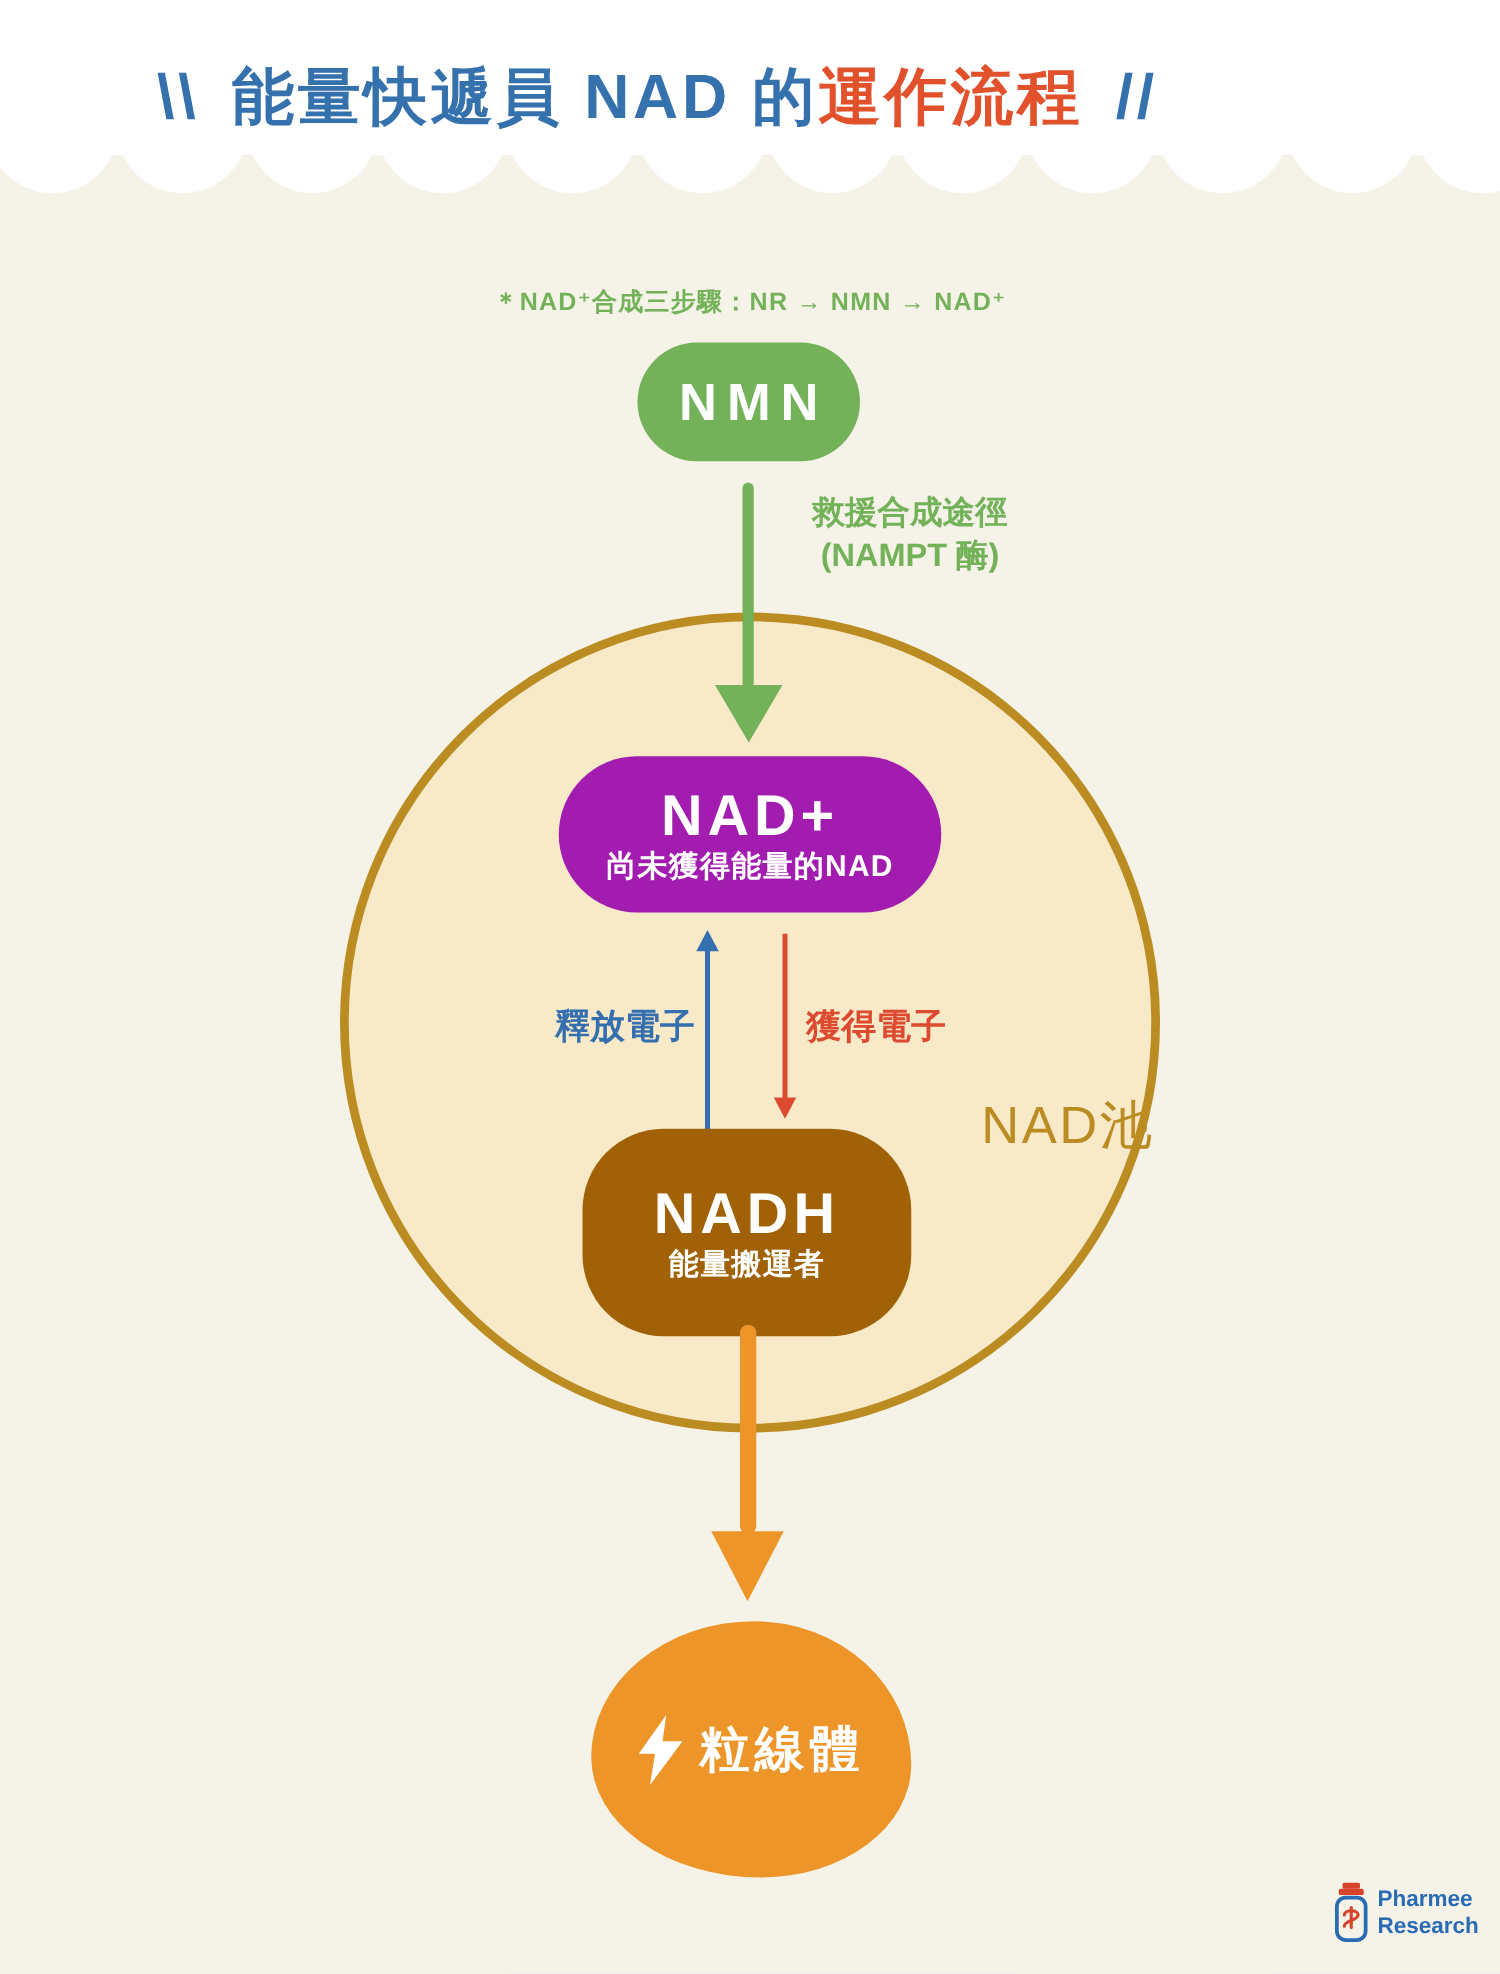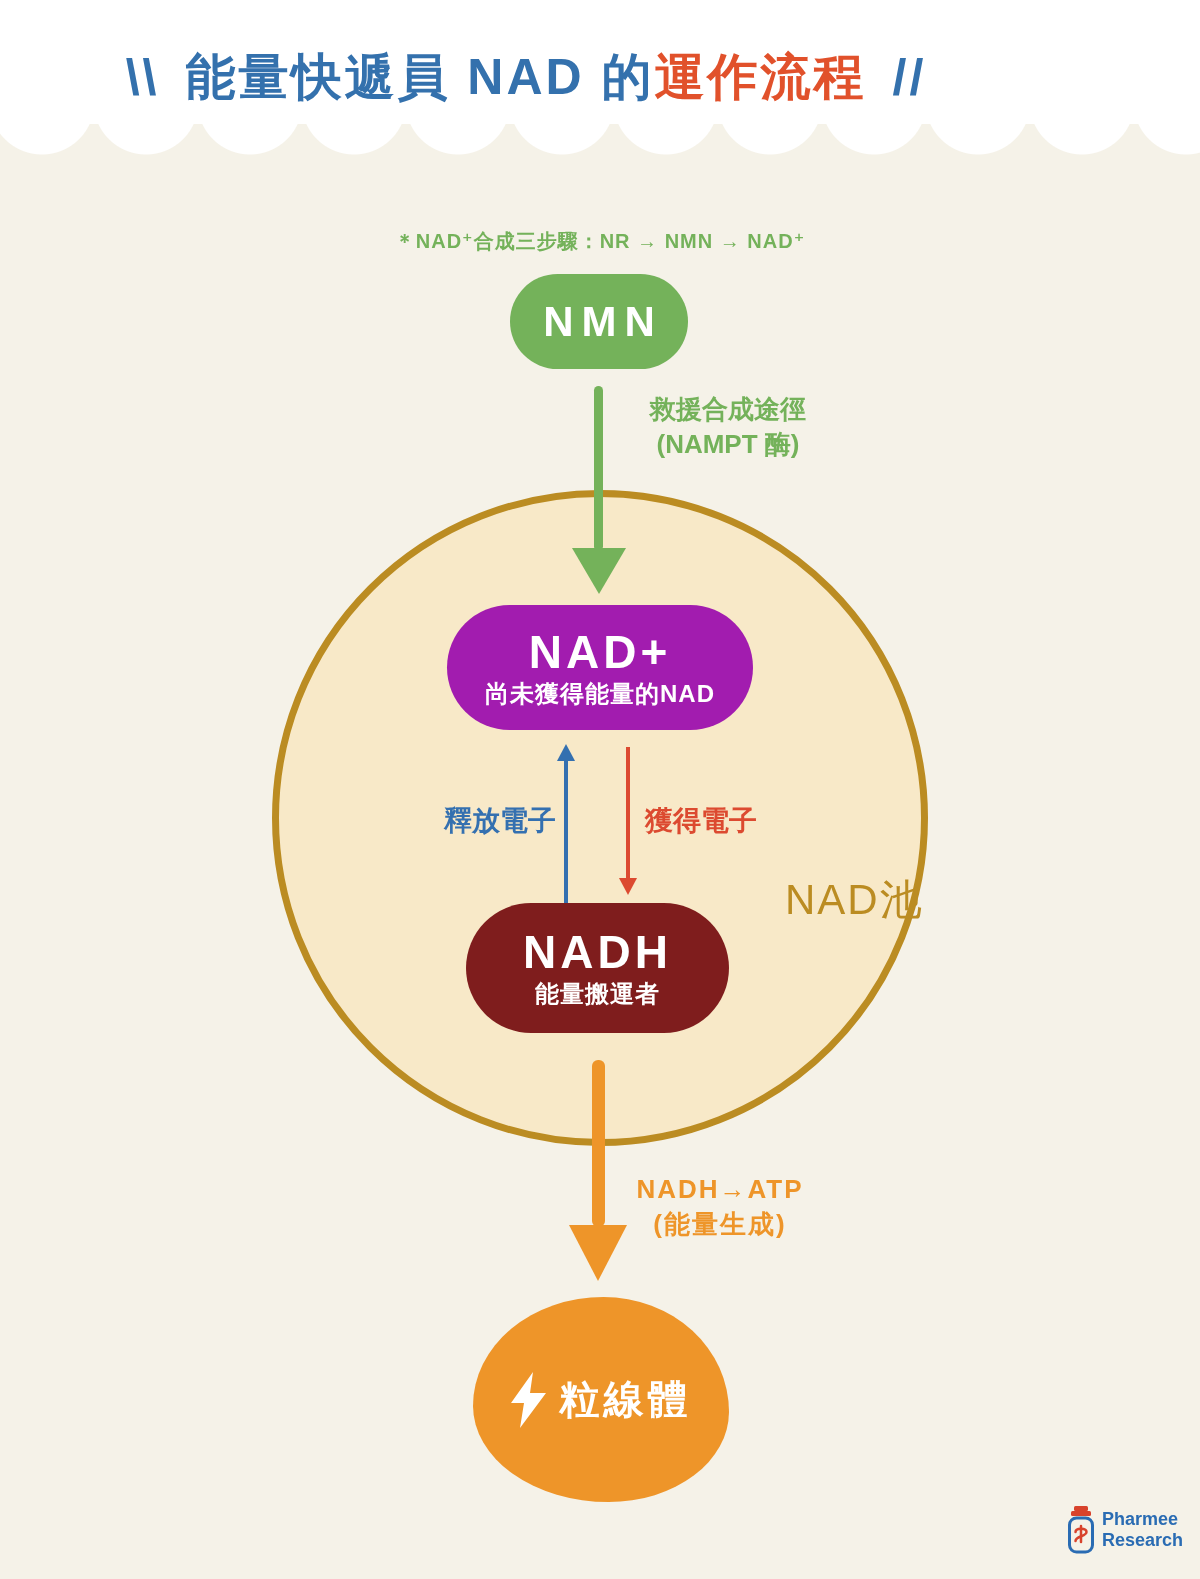--- a/index.html
+++ b/index.html
@@ -53,22 +53,22 @@
     left: 510px; top: 274px; width: 178px; height: 95px;
     background: #74b25a; border-radius: 48px;
     font-size: 42px; font-weight: bold; letter-spacing: 8px;
     padding-left: 8px;
   }
   .pill-nad {
     left: 447px; top: 605px; width: 306px; height: 125px;
     background: #a21caf; border-radius: 63px;
   }
   .pill-nadh {
-    left: 466px; top: 903px; width: 263px; height: 130px;
-    background: #7f1d1d; border-radius: 65px;
+    left: 466px; top: 903px; width: 263px; height: 166px;
+    background: #a16207; border-radius: 65px;
   }
   .pill-title { font-size: 46px; font-weight: bold; letter-spacing: 4px; line-height: 50px; }
   .pill-sub { font-size: 24px; font-weight: bold; letter-spacing: 1px; line-height: 30px; margin-top: 2px; }
   
   .pool-circle {
     position: absolute; left: 272px; top: 490px;
     width: 656px; height: 656px;
     background: #f8e9c8;
     border: 7px solid #bb8c22;
     border-radius: 50%;
@@ -162,24 +162,20 @@
   <div class="tri gain-head"></div>
   <div class="gain-label">獲得電子</div>
 
   <div class="pill pill-nadh">
     <div class="pill-title">NADH</div>
     <div class="pill-sub">能量搬運者</div>
   </div>
 
   <div class="shaft atp-shaft"></div>
   <div class="tri atp-head"></div>
-  <div class="atp-label">
-    <div>NADH→ATP</div>
-    <div>(能量生成)</div>
-  </div>
 
   <div class="mito">
     <svg width="36" height="56" viewBox="0 0 36 56">
       <polygon points="22,0 0,31 13,31 9,56 35,21 19,21" fill="#ffffff"></polygon>
     </svg>
     <span class="mito-label">粒線體</span>
   </div>
 
   <div class="logo">
     <svg width="30" height="48" viewBox="0 0 30 48">

